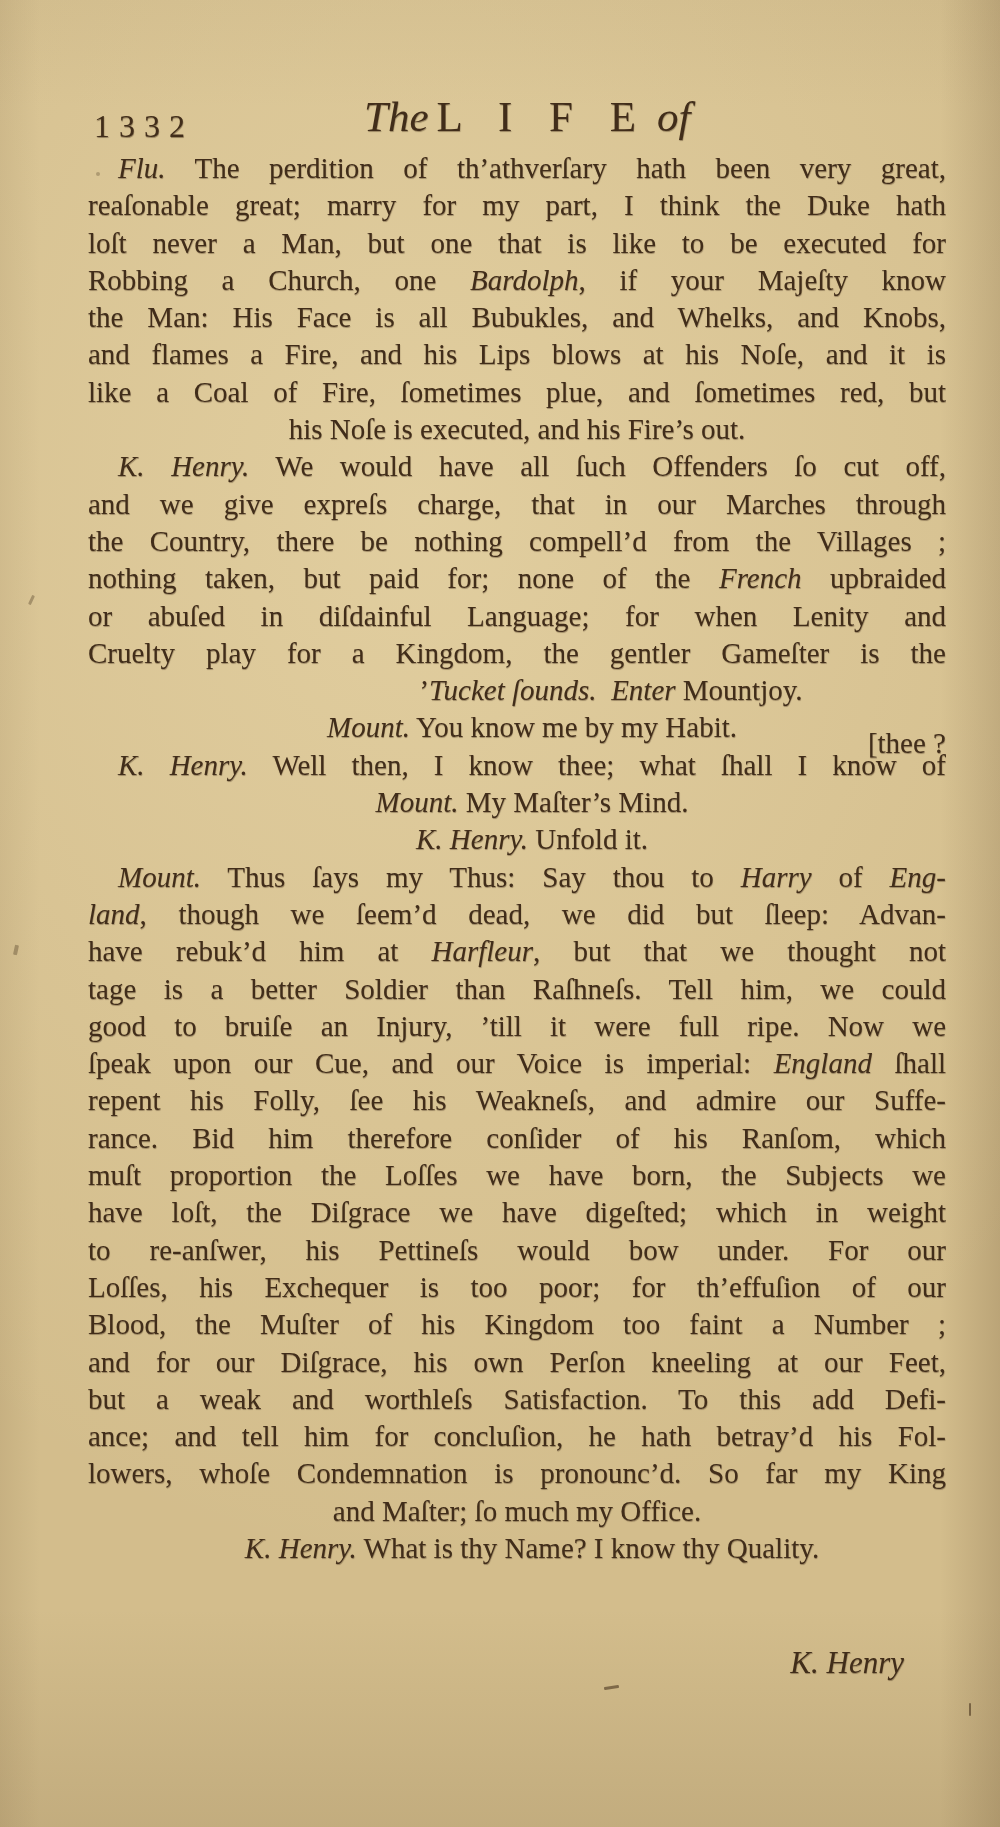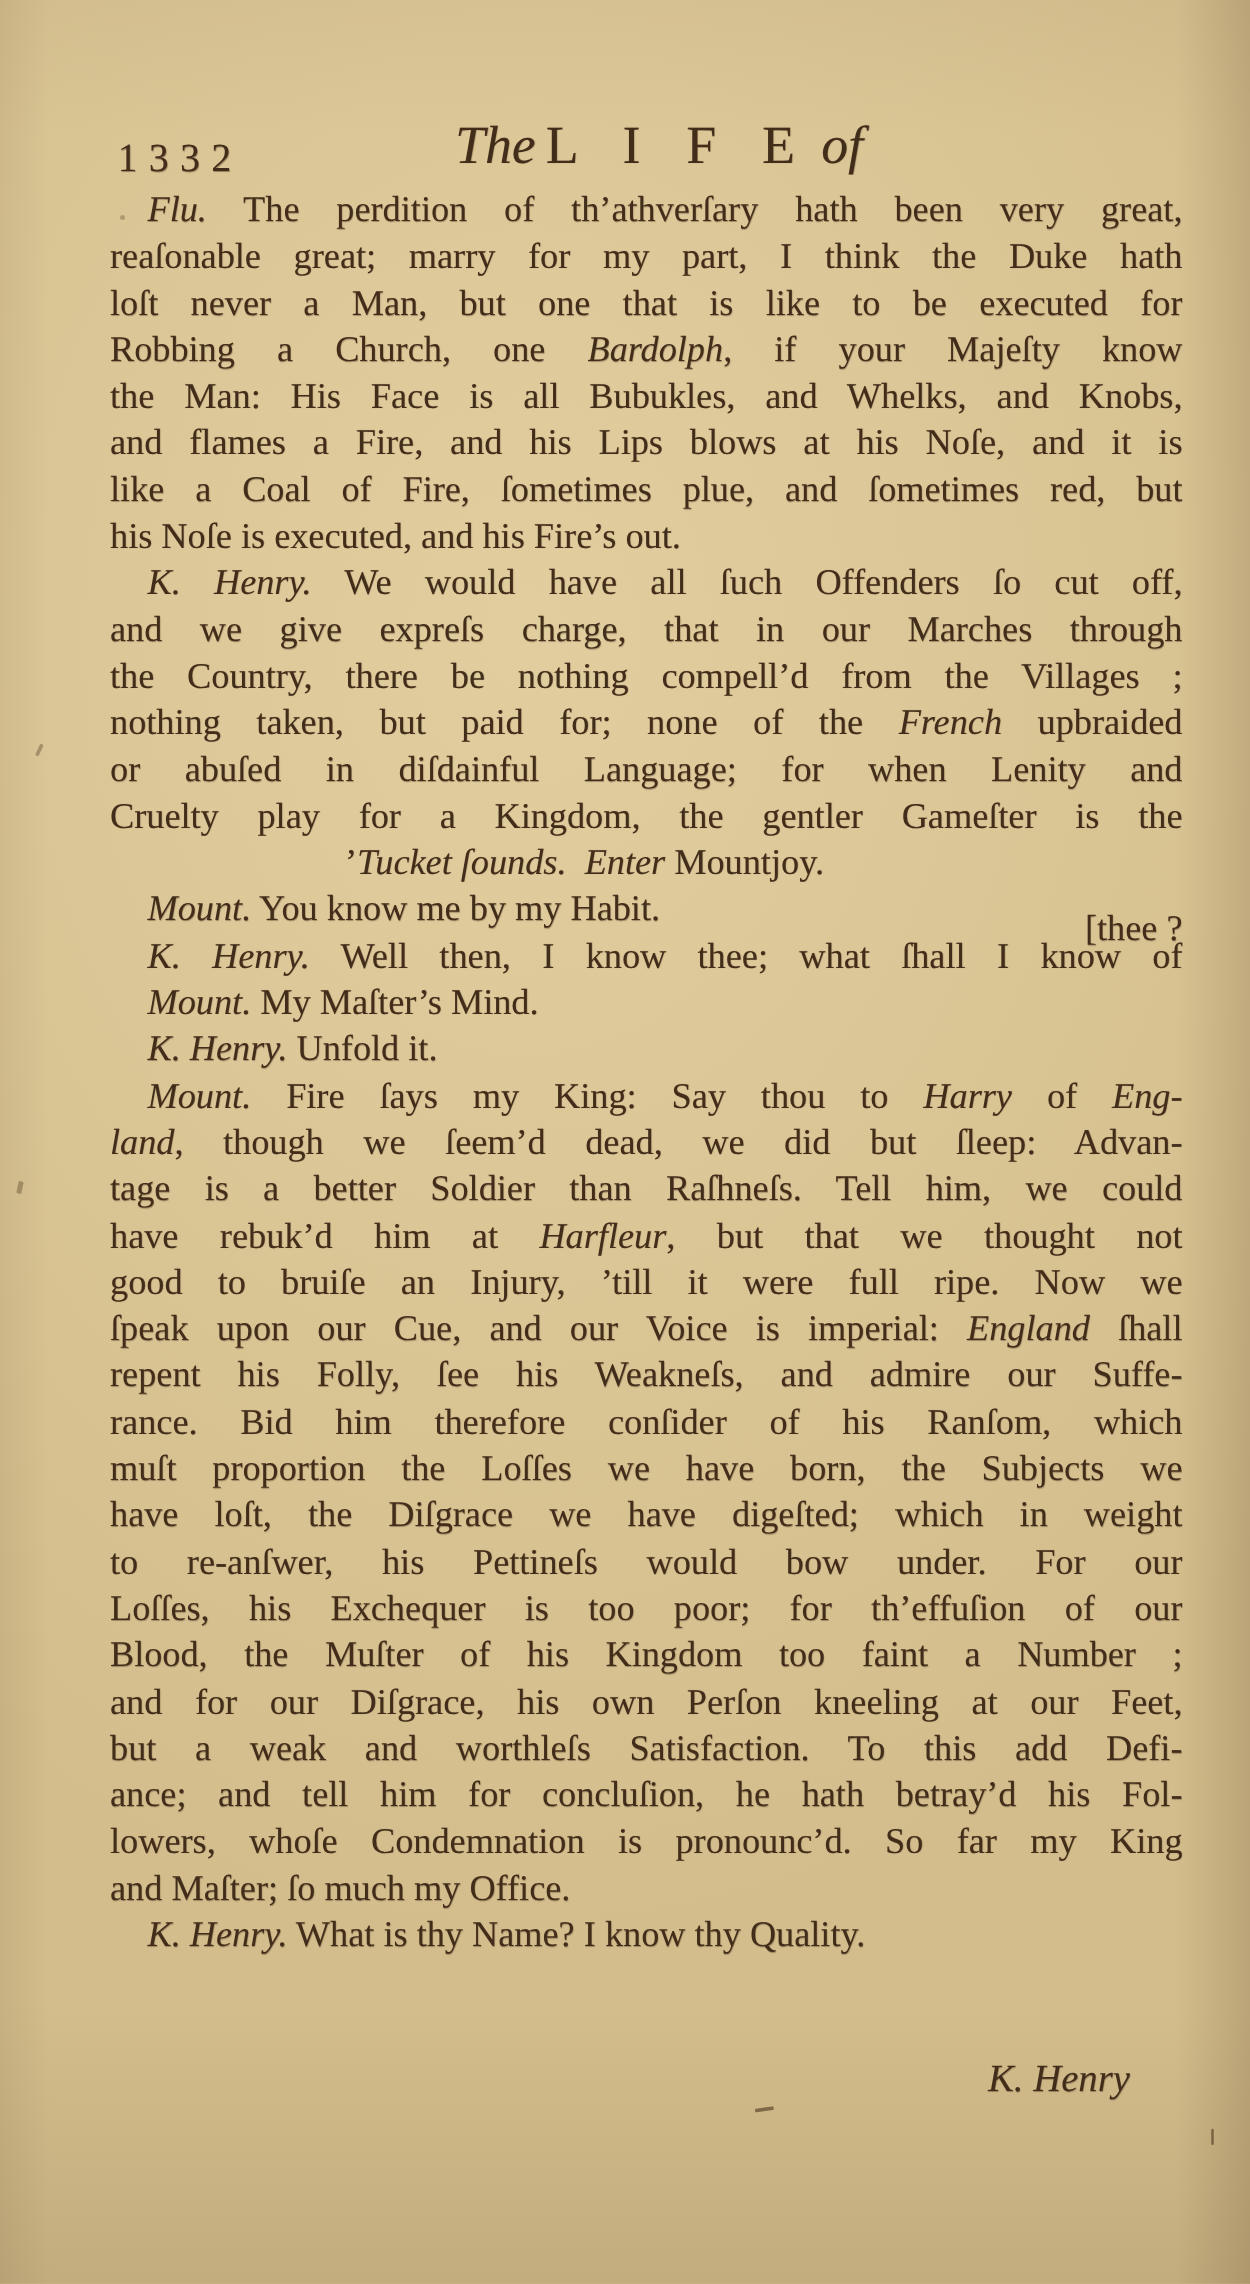--- a/index.html
+++ b/index.html
@@ -36,20 +36,21 @@
   .title-pre,.title-post{font-style:italic;}
   .title-main{letter-spacing:13px;padding:0 8px;}
   .text-block{
     position:absolute;left:88px;top:150px;width:858px;
     font-size:29px;line-height:37.3px;
     overflow:hidden;
   }
   .line{
     position:relative;height:37.3px;white-space:nowrap;
     text-shadow:0.4px 0.5px 0.7px rgba(60,40,20,0.38);
+    text-align:center;
   }
   .line.j{text-align:justify;text-align-last:justify;white-space:normal;}
   .line.ind{text-indent:30px;}
   .line.ctr{padding-left:188px;}
   .line .rt{position:absolute;right:0;top:16px;font-style:normal;}
   .line i{font-style:italic;}
   .catchword{
     position:absolute;right:96px;top:1645px;
     font-style:italic;font-size:31px;
     text-shadow:0.4px 0.5px 0.7px rgba(60,40,20,0.4);
@@ -84,24 +85,24 @@
       <div class="line j"><span>and we give expreſs charge, that in our Marches through</span></div>
       <div class="line j"><span>the Country, there be nothing compell’d from the Villages ;</span></div>
       <div class="line j"><span>nothing taken, but paid for; none of the </span><i>French</i><span> upbraided</span></div>
       <div class="line j"><span>or abuſed in diſdainful Language; for when Lenity and</span></div>
       <div class="line j"><span>Cruelty play for a Kingdom, the gentler Gameſter is the</span></div>
       <div class="line ctr"><span>’</span><i>Tucket ſounds.</i><span> </span><i>Enter</i><span> Mountjoy.</span></div>
       <div class="line ind"><i>Mount.</i><span> You know me by my Habit.</span><span class="rt">[thee ?</span></div>
       <div class="line j ind"><i>K. Henry.</i><span> Well then, I know thee; what ſhall I know of</span></div>
       <div class="line ind"><i>Mount.</i><span> My Maſter’s Mind.</span></div>
       <div class="line ind"><i>K. Henry.</i><span> Unfold it.</span></div>
-      <div class="line j ind"><i>Mount.</i><span> Fire ſays my King: Say thou to </span><i>Harry</i><span> of </span><i>Eng-</i></div>
+      <div class="line j ind"><i>Mount.</i><span> Thus ſays my Thus: Say thou to </span><i>Harry</i><span> of </span><i>Eng-</i></div>
       <div class="line j"><i>land</i><span>, though we ſeem’d dead, we did but ſleep: Advan-</span></div>
+      <div class="line j"><span>have rebuk’d him at </span><i>Harfleur</i><span>, but that we thought not</span></div>
       <div class="line j"><span>tage is a better Soldier than Raſhneſs. Tell him, we could</span></div>
-      <div class="line j"><span>have rebuk’d him at </span><i>Harfleur</i><span>, but that we thought not</span></div>
       <div class="line j"><span>good to bruiſe an Injury, ’till it were full ripe. Now we</span></div>
       <div class="line j"><span>ſpeak upon our Cue, and our Voice is imperial: </span><i>England</i><span> ſhall</span></div>
       <div class="line j"><span>repent his Folly, ſee his Weakneſs, and admire our Suffe-</span></div>
       <div class="line j"><span>rance. Bid him therefore conſider of his Ranſom, which</span></div>
       <div class="line j"><span>muſt proportion the Loſſes we have born, the Subjects we</span></div>
       <div class="line j"><span>have loſt, the Diſgrace we have digeſted; which in weight</span></div>
       <div class="line j"><span>to re-anſwer, his Pettineſs would bow under. For our</span></div>
       <div class="line j"><span>Loſſes, his Exchequer is too poor; for th’effuſion of our</span></div>
       <div class="line j"><span>Blood, the Muſter of his Kingdom too faint a Number ;</span></div>
       <div class="line j"><span>and for our Diſgrace, his own Perſon kneeling at our Feet,</span></div>

